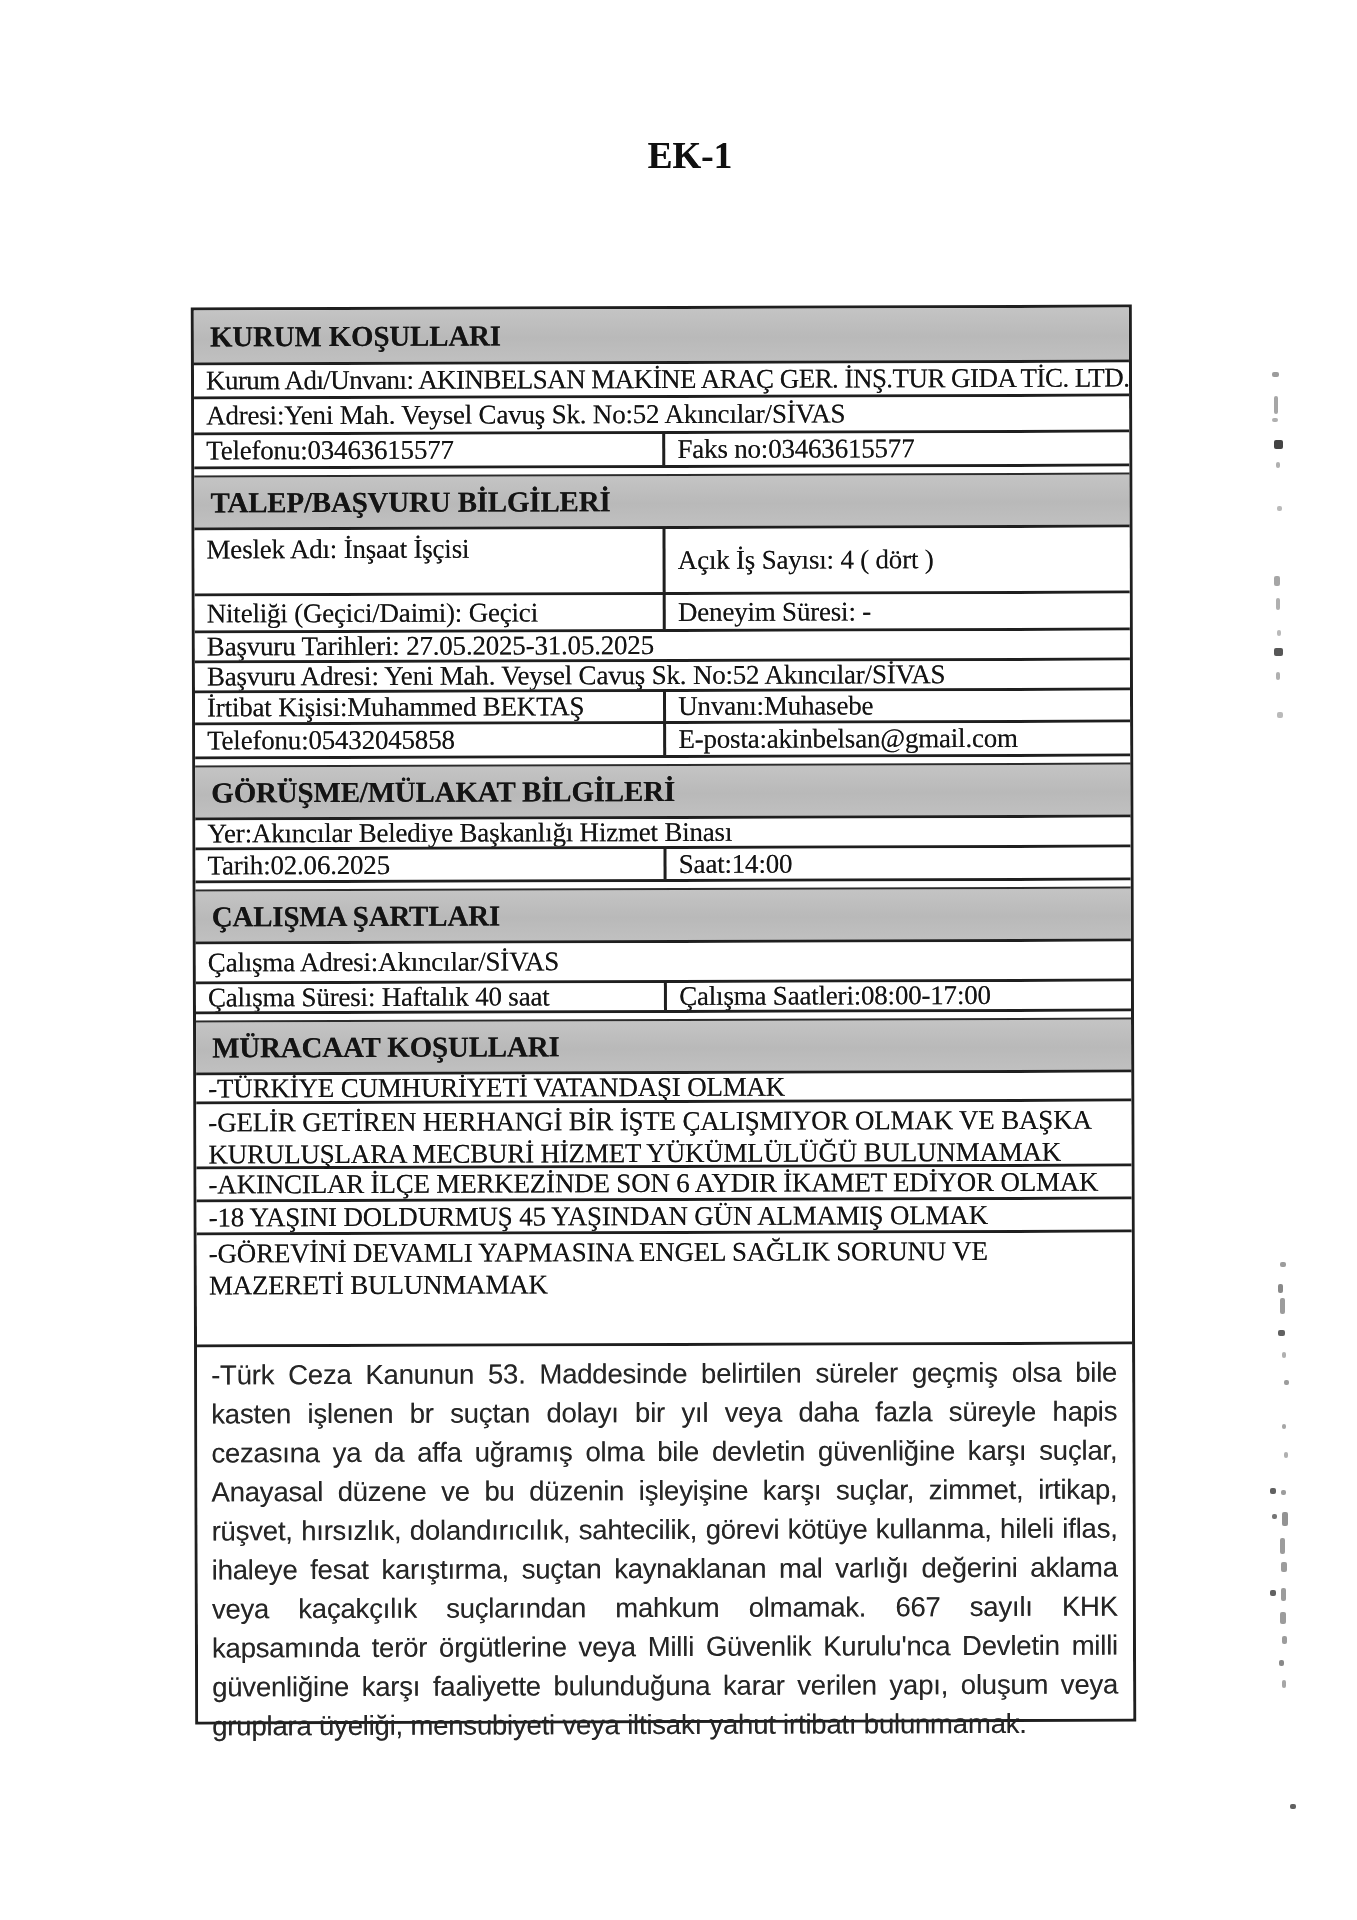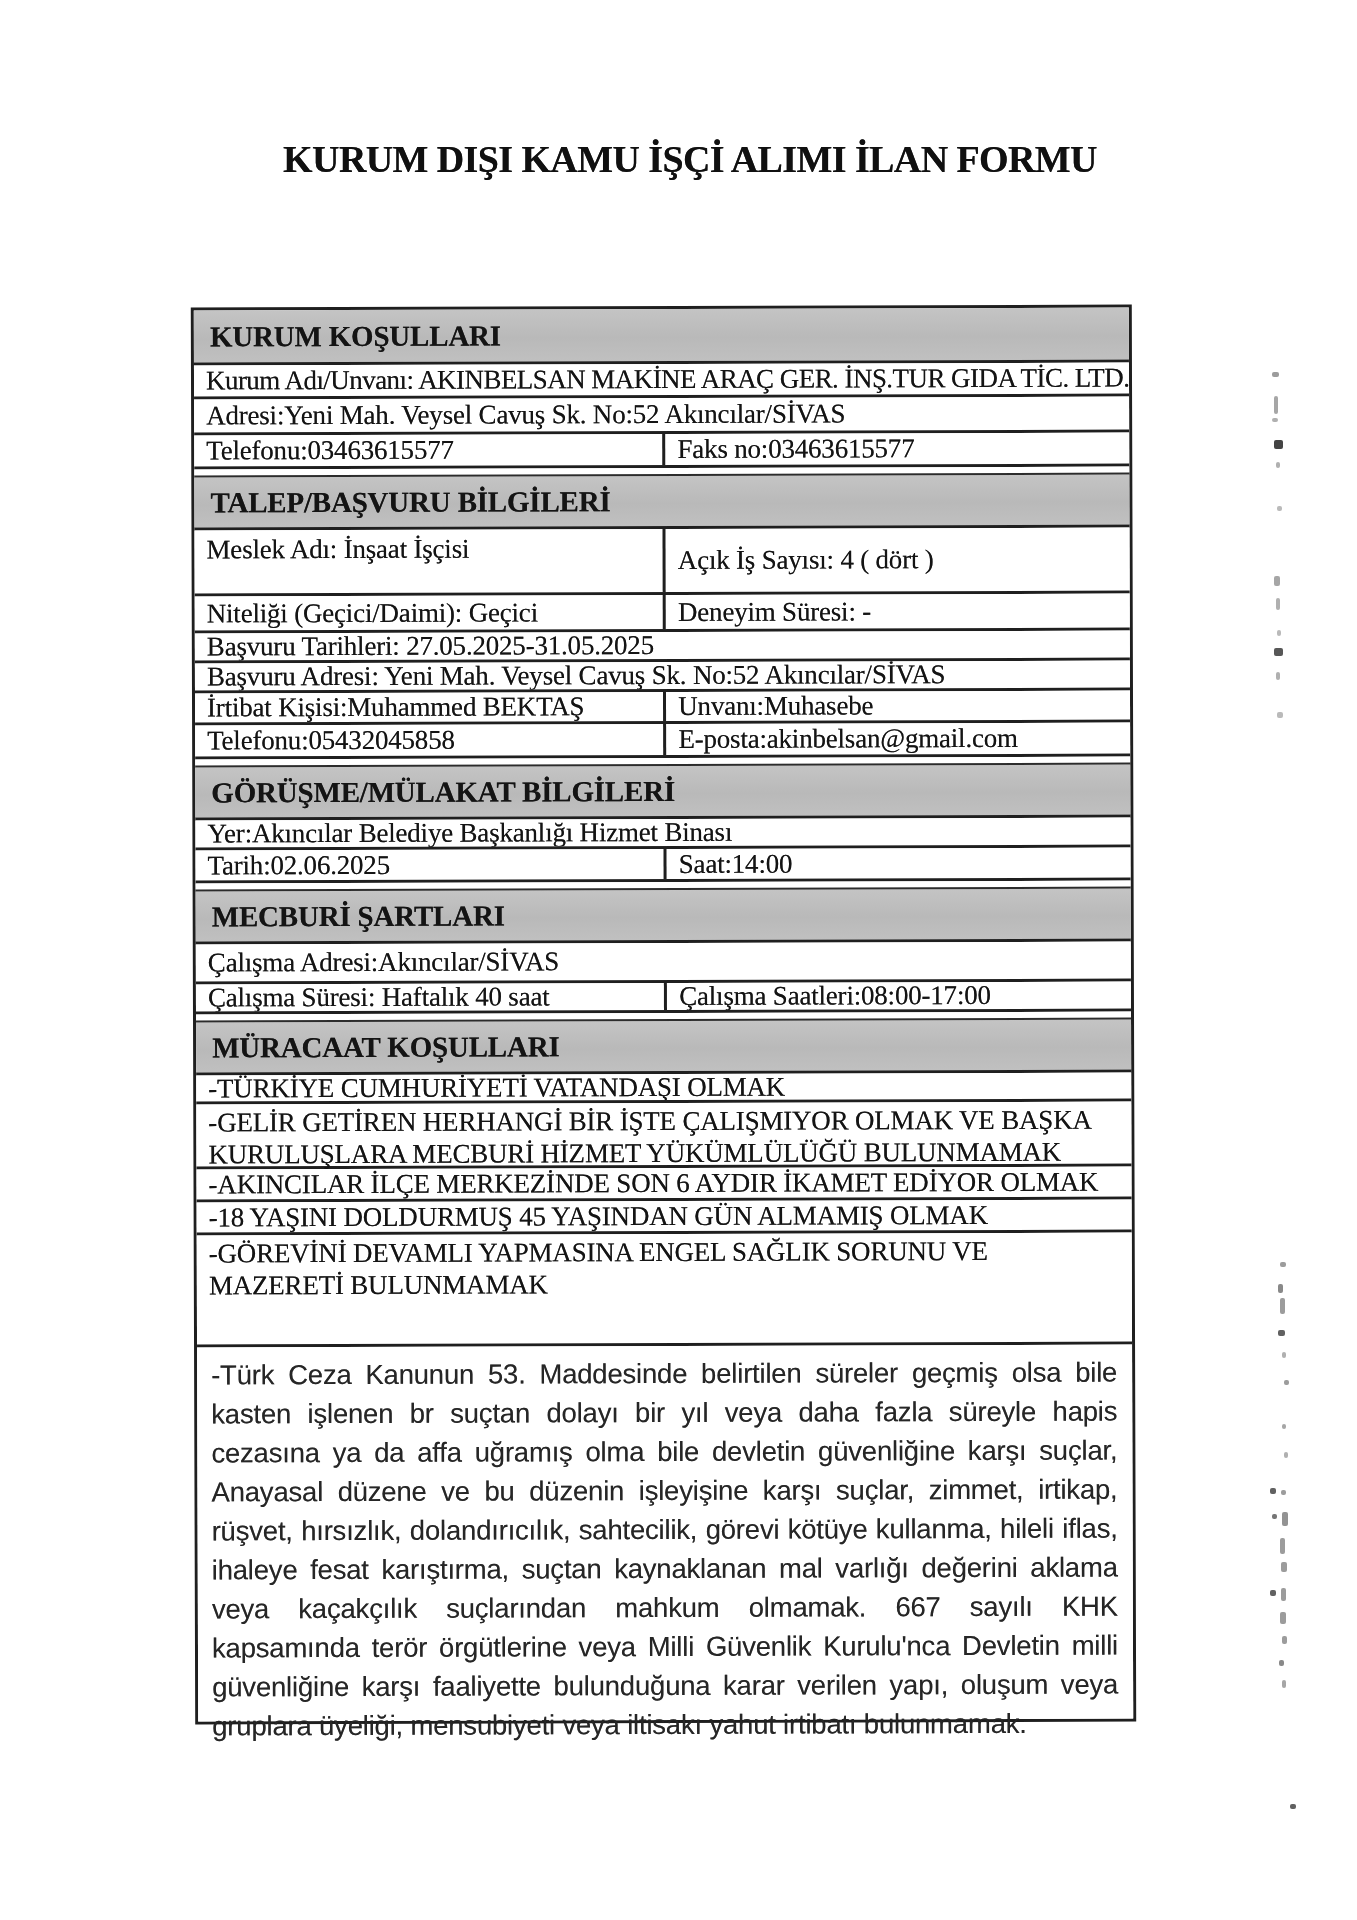--- a/index.html
+++ b/index.html
@@ -67,21 +67,21 @@
   .tight{letter-spacing:-0.55px;}
   
   .speck{position:absolute;background:#3a3a3a;border-radius:2px;}
 </style>
 </head>
 <body>
 
 <div class="page">
 
   <header class="title-block">
-    <div class="title-main">KURUM DIŞI KAMU İŞÇİ ALIMI İLAN FORMU</div>
+    <div class="title-annex">EK-1</div>
   </header>
 
   <div class="form">
 
     <div class="bar first">
       <span>KURUM KOŞULLARI</span>
     </div>
     <div class="row h34">
       <div class="cell full nw tight">Kurum Adı/Unvanı: AKINBELSAN MAKİNE ARAÇ GER. İNŞ.TUR GIDA TİC. LTD. ŞTİ</div>
     </div>
@@ -130,21 +130,21 @@
       <div class="cell full nw">Yer:Akıncılar Belediye Başkanlığı Hizmet Binası</div>
     </div>
     <div class="row h33">
       <div class="cell left nw">Tarih:02.06.2025</div>
       <div class="cell right nw">Saat:14:00</div>
     </div>
 
     <div class="spacer"></div>
 
     <div class="bar">
-      <span>MECBURİ ŞARTLARI</span>
+      <span>ÇALIŞMA ŞARTLARI</span>
     </div>
     <div class="row h40">
       <div class="cell full nw">Çalışma Adresi:Akıncılar/SİVAS</div>
     </div>
     <div class="row h30">
       <div class="cell left nw">Çalışma Süresi: Haftalık 40 saat</div>
       <div class="cell right nw">Çalışma Saatleri:08:00-17:00</div>
     </div>
 
     <div class="spacer"></div>

